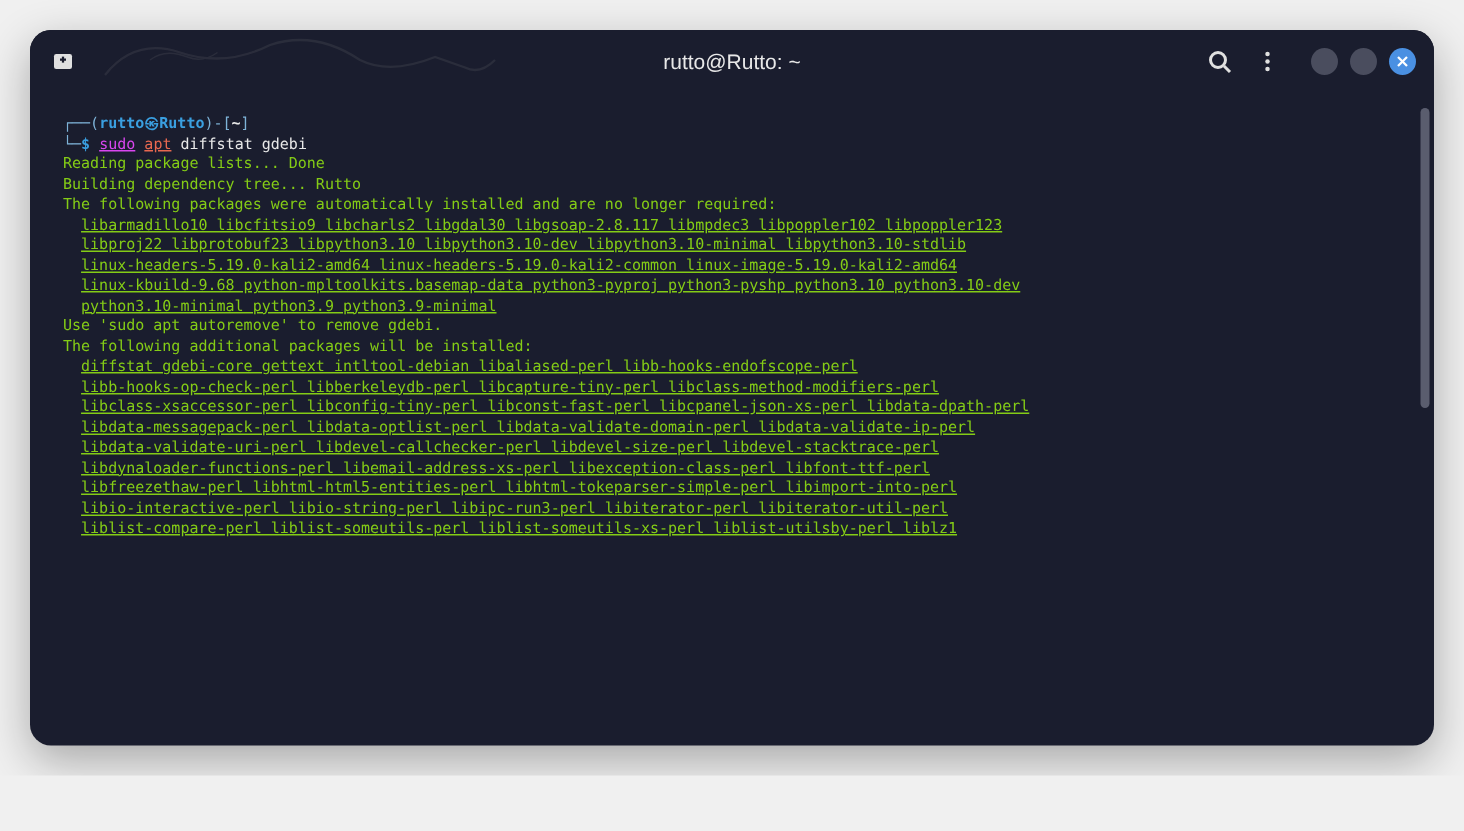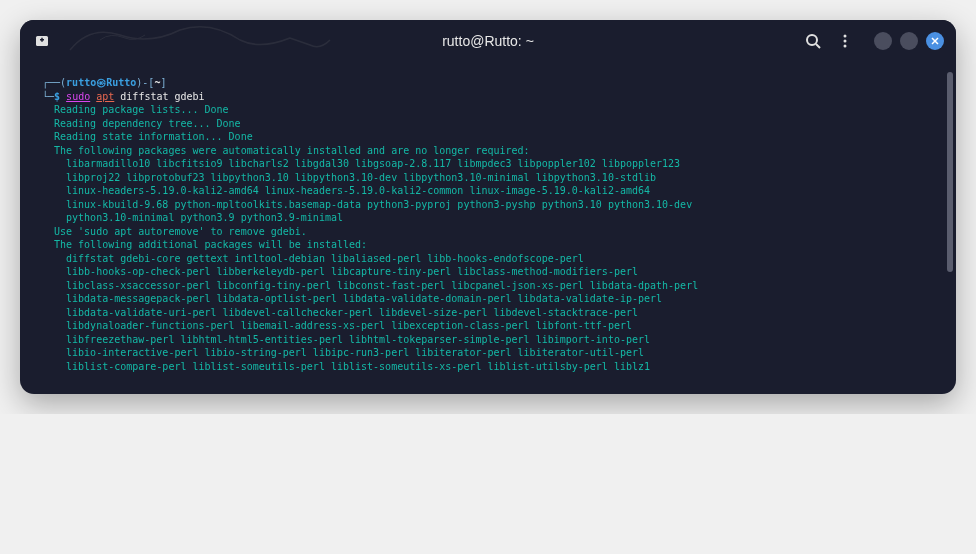--- a/index.html
+++ b/index.html
@@ -10,21 +10,21 @@
     body {
       background: #f0f0f0;
       display: flex;
       justify-content: center;
       align-items: flex-start;
       padding: 20px;
       font-family: "Menlo", "Consolas", "DejaVu Sans Mono", monospace;
     }
     .window {
       width: 936px;
-      height: 374px;
+      height: 477px;
       background: #1a1d2e;
       border-radius: 14px;
       box-shadow: 0 10px 30px rgba(0,0,0,0.3);
       overflow: hidden;
       display: flex;
       flex-direction: column;
     }
     .titlebar {
       height: 42px;
       background: #1a1d2e;
@@ -125,25 +125,25 @@
     .user { color: #3a9fe0; font-weight: bold; }
     .at { color: #3a9fe0; font-weight: bold; }
     .host { color: #3a9fe0; font-weight: bold; }
     .path { color: #e8e8e8; font-weight: bold; }
     .dollar { color: #3a9fe0; font-weight: bold; }
     .sudo { color: #d946ef; text-decoration: underline; }
     .apt { color: #e86850; text-decoration: underline; }
     .cmd-args { color: #e8e8e8; }
     .output-line {
       white-space: pre-wrap;
-      color: #14b8a6;
-      margin-left: 12px;
+      color: #84cc16;
     }
     .indent {
       padding-left: 2ch;
+      text-decoration: underline;
     }
   </style>
 </head>
 <body>
 
 <div class="window">
   <div class="titlebar">
     <div class="dragon-bg">
       <svg viewBox="0 0 300 42" width="300" height="42">
         <path d="M20,30 Q40,5 70,15 Q100,25 130,10 Q160,0 190,20 Q210,30 240,18 L260,25 Q270,30 280,20" stroke="#888" stroke-width="1.5" fill="none"></path>
@@ -188,22 +188,21 @@
   </div>
 
   <div class="terminal-body">
     <div class="scrollbar"></div>
 
     <div class="prompt-line"><span class="bracket">┌──(</span><span class="user">rutto</span><span class="at">㉿</span><span class="host">Rutto</span><span class="bracket">)-[</span><span class="path">~</span><span class="bracket">]</span></div>
 
     <div class="prompt-line"><span class="bracket">└─</span><span class="dollar">$</span> <span class="sudo">sudo</span> <span class="apt">apt</span> <span class="cmd-args">diffstat gdebi</span></div>
 
     <div class="output-line">Reading package lists... Done</div>
-    <div class="output-line">Reading dependency tree... Done</div>
-    <div class="output-line">Reading state information... Done</div>
+    <div class="output-line">Building dependency tree... Rutto</div>
     <div class="output-line">The following packages were automatically installed and are no longer required:</div>
     <div class="output-line indent">libarmadillo10 libcfitsio9 libcharls2 libgdal30 libgsoap-2.8.117 libmpdec3 libpoppler102 libpoppler123</div>
     <div class="output-line indent">libproj22 libprotobuf23 libpython3.10 libpython3.10-dev libpython3.10-minimal libpython3.10-stdlib</div>
     <div class="output-line indent">linux-headers-5.19.0-kali2-amd64 linux-headers-5.19.0-kali2-common linux-image-5.19.0-kali2-amd64</div>
     <div class="output-line indent">linux-kbuild-9.68 python-mpltoolkits.basemap-data python3-pyproj python3-pyshp python3.10 python3.10-dev</div>
     <div class="output-line indent">python3.10-minimal python3.9 python3.9-minimal</div>
     <div class="output-line">Use 'sudo apt autoremove' to remove gdebi.</div>
     <div class="output-line">The following additional packages will be installed:</div>
     <div class="output-line indent">diffstat gdebi-core gettext intltool-debian libaliased-perl libb-hooks-endofscope-perl</div>
     <div class="output-line indent">libb-hooks-op-check-perl libberkeleydb-perl libcapture-tiny-perl libclass-method-modifiers-perl</div>

